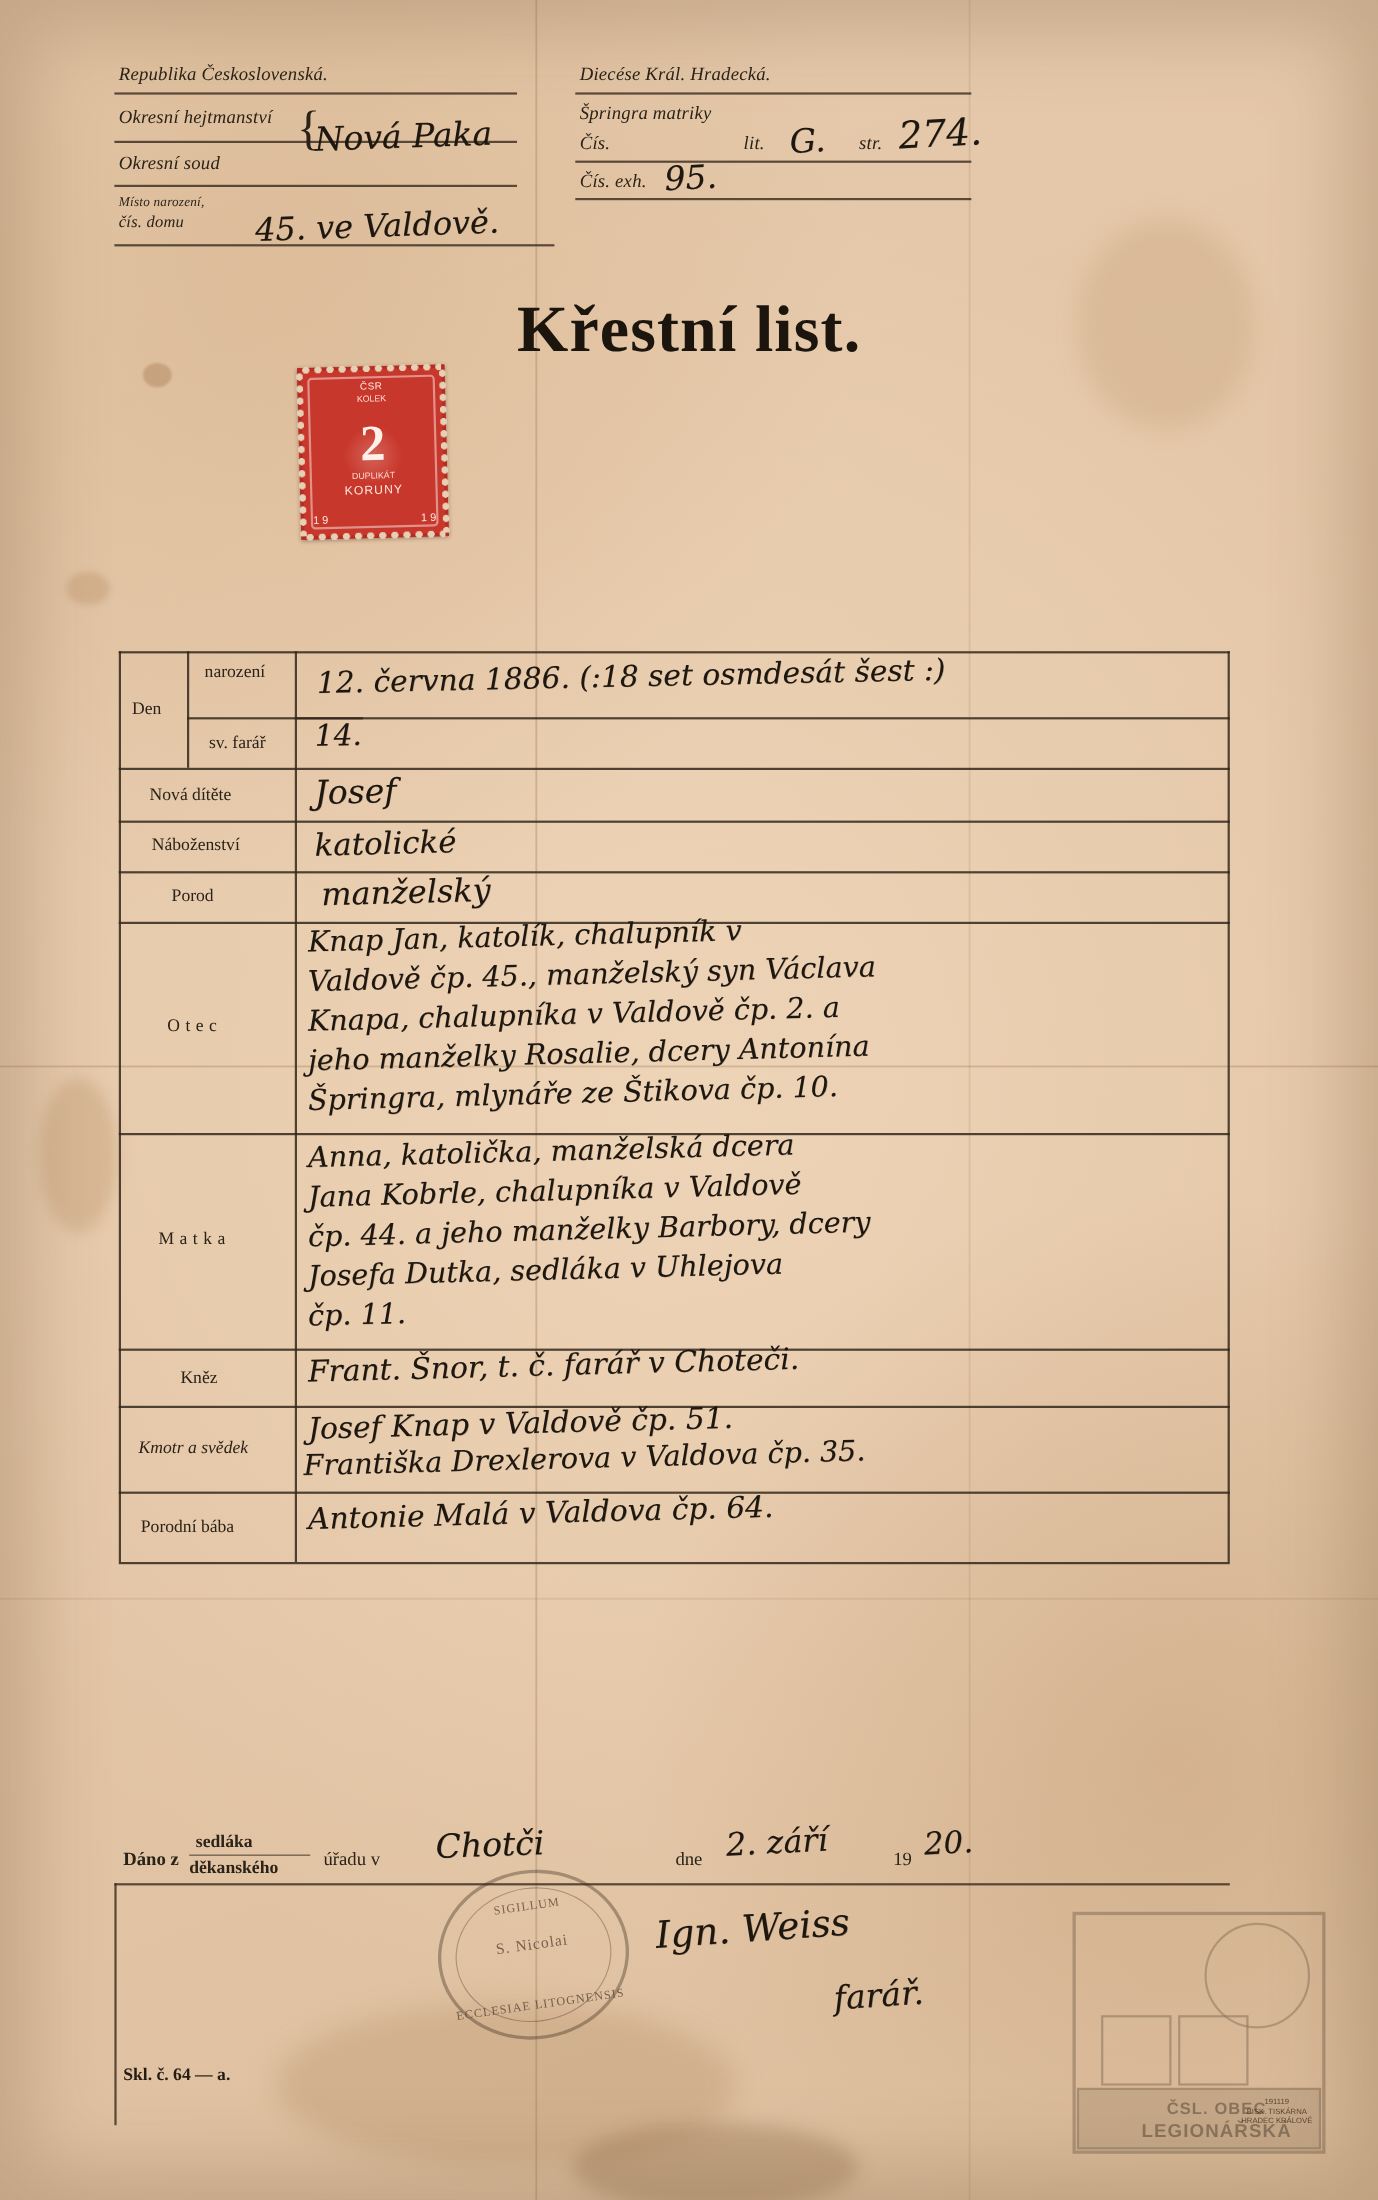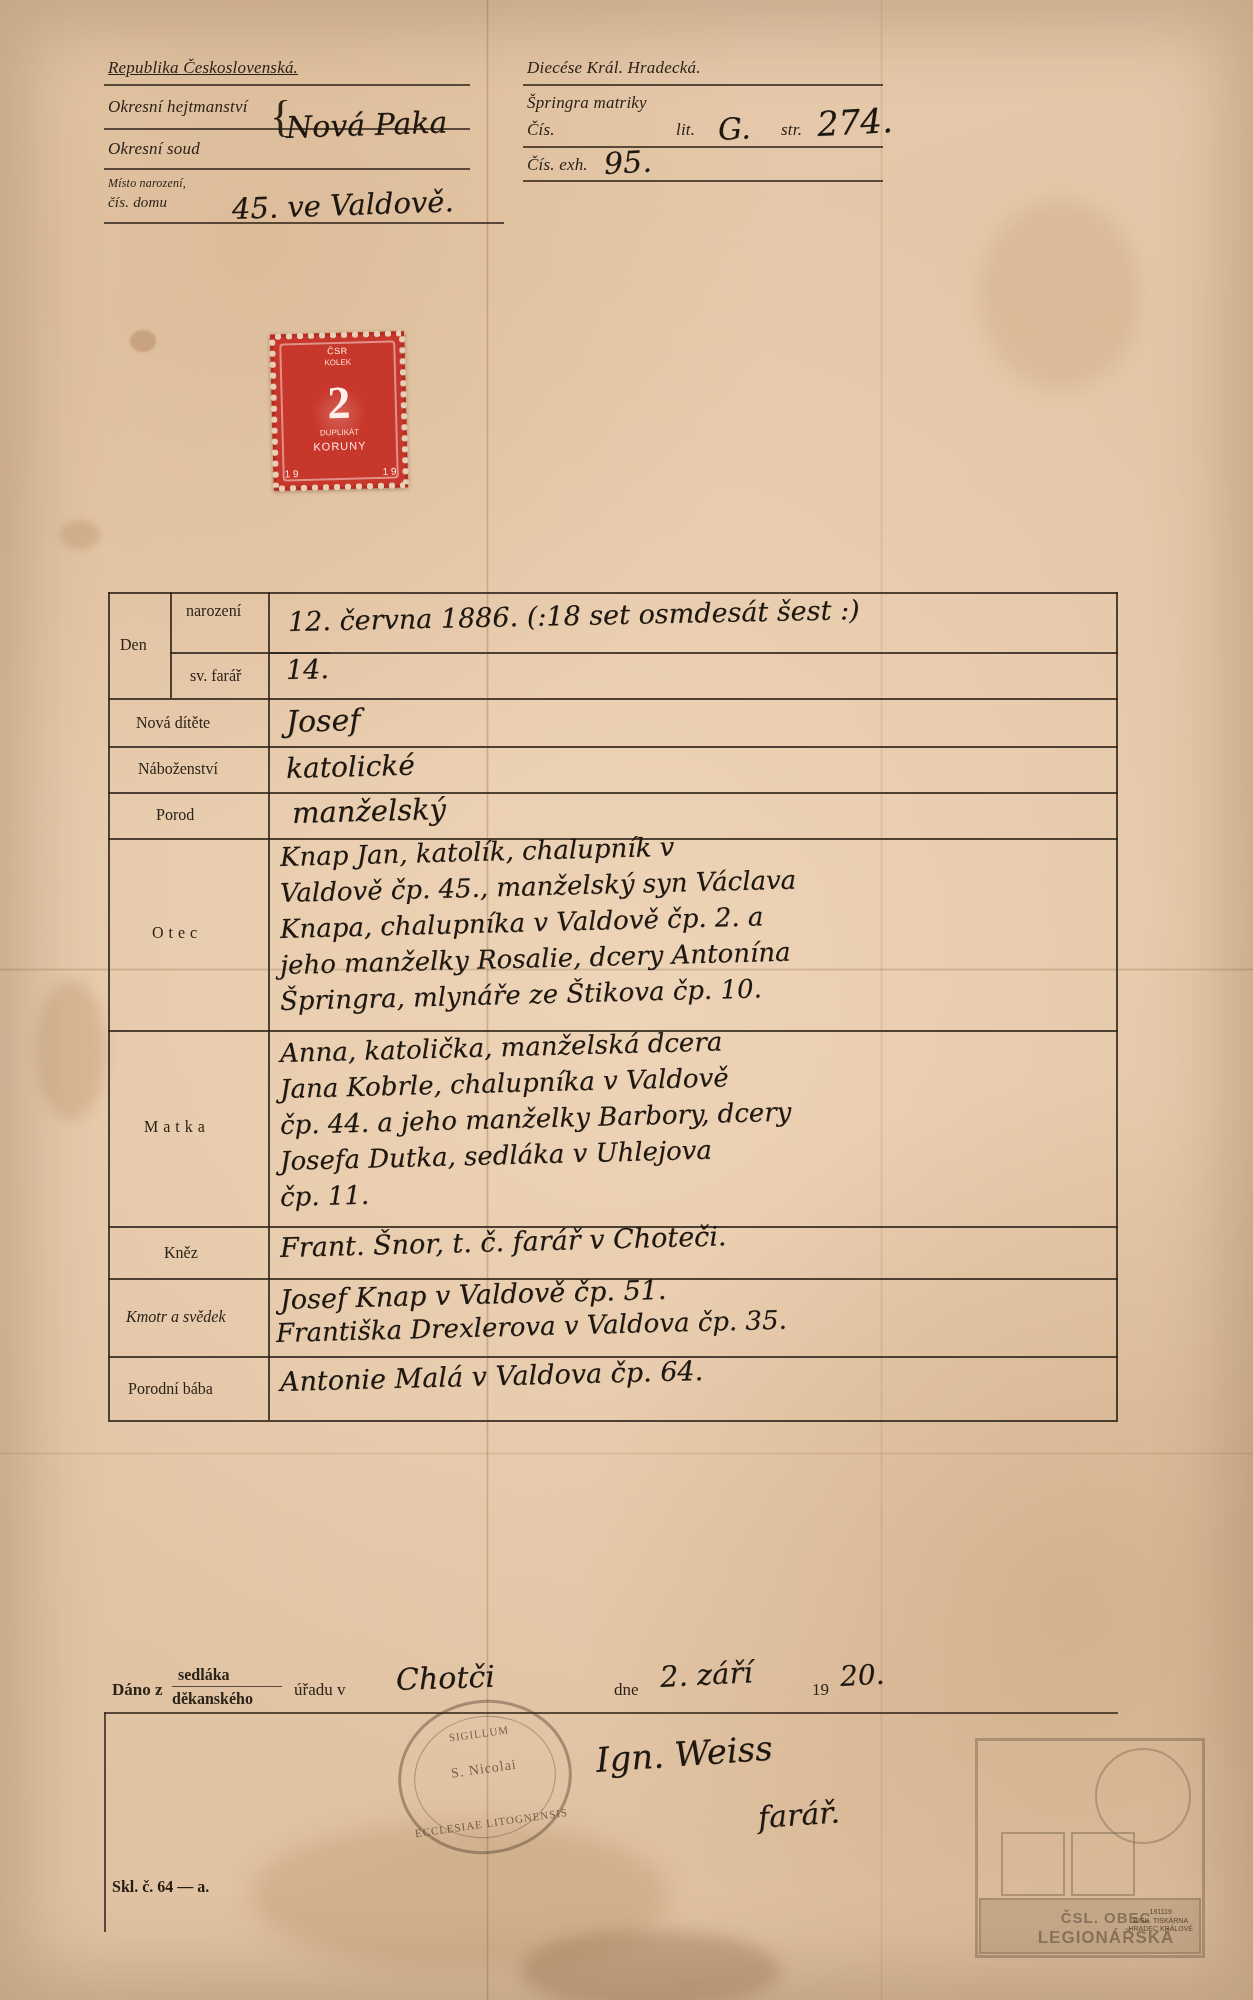--- a/index.html
+++ b/index.html
@@ -303,21 +303,21 @@
   <div class="stain" style="left:980px;top:200px;width:160px;height:190px;background:rgba(170,120,70,.16);filter:blur(10px);"></div>
   <div class="stain" style="left:250px;top:1820px;width:420px;height:150px;background:rgba(150,100,58,.18);filter:blur(12px);"></div>
   <div class="stain" style="left:520px;top:1930px;width:260px;height:80px;background:rgba(120,80,45,.26);filter:blur(8px);"></div>
 
   <div class="fold fold-v" style="left:486px;"></div>
   <div class="fold fold-v" style="left:880px;opacity:.5;"></div>
   <div class="fold fold-h" style="top:968px;"></div>
   <div class="fold fold-h" style="top:1452px;opacity:.6;"></div>
   <div class="edge-dark"></div>
 
-  <div class="hdr" style="left:108px;top:58px;text-decoration:underline;">Republika Československá.</div>
+  <div class="hdr" style="left:108px;top:58px;">Republika Československá.</div>
   <div class="rule" style="left:104px;top:84px;width:366px;"></div>
 
   <div class="hdr" style="left:108px;top:97px;">Okresní hejtmanství</div>
   <div class="rule" style="left:104px;top:128px;width:366px;"></div>
 
   <div class="hdr" style="left:108px;top:139px;">Okresní soud</div>
   <div class="rule" style="left:104px;top:168px;width:366px;"></div>
 
   <div class="brace" style="left:270px;top:95px;">{</div>
   <div class="hw hw-ink" style="left:286px;top:110px;font-size:30px;transform:rotate(-2deg);">Nová Paka</div>
@@ -336,20 +336,21 @@
   <div class="hdr" style="left:676px;top:120px;">lit.</div>
   <div class="hw hw-ink" style="left:718px;top:112px;font-size:30px;transform:rotate(-3deg);">G.</div>
   <div class="hdr" style="left:781px;top:120px;">str.</div>
   <div class="hw hw-ink" style="left:817px;top:104px;font-size:34px;transform:rotate(-3deg);">274.</div>
   <div class="rule" style="left:523px;top:146px;width:360px;"></div>
 
   <div class="hdr" style="left:527px;top:155px;">Čís. exh.</div>
   <div class="hw hw-ink" style="left:604px;top:146px;font-size:30px;transform:rotate(-3deg);">95.</div>
   <div class="rule" style="left:523px;top:180px;width:360px;"></div>
 
+  <div class="title" style="top:265px;">Křestní list.</div>
 
   <div class="stamp" style="left:272px;top:333px;">
     <div class="perf-t"></div>
     <div class="perf-b"></div>
     <div class="perf-l"></div>
     <div class="perf-r"></div>
     <div class="s-top">ČSR</div>
     <div class="s-sub">KOLEK</div>
     <div class="s-emb"></div>
     <div class="s-num">2</div>

